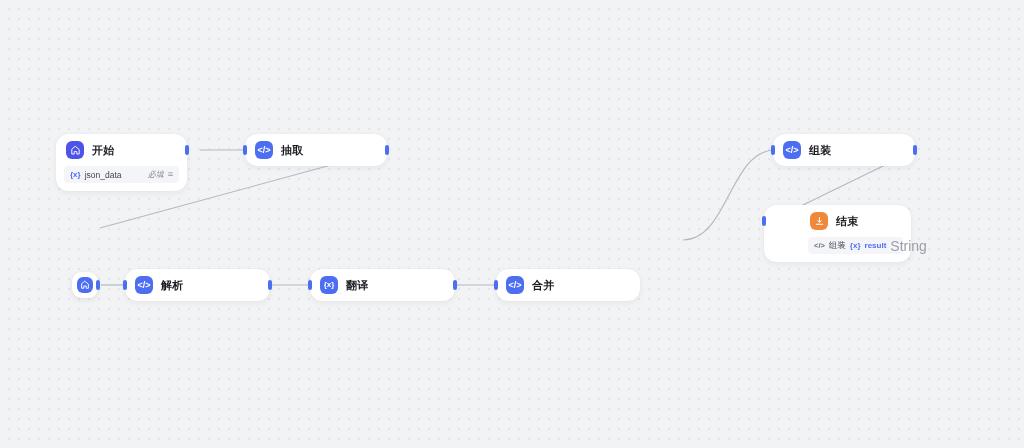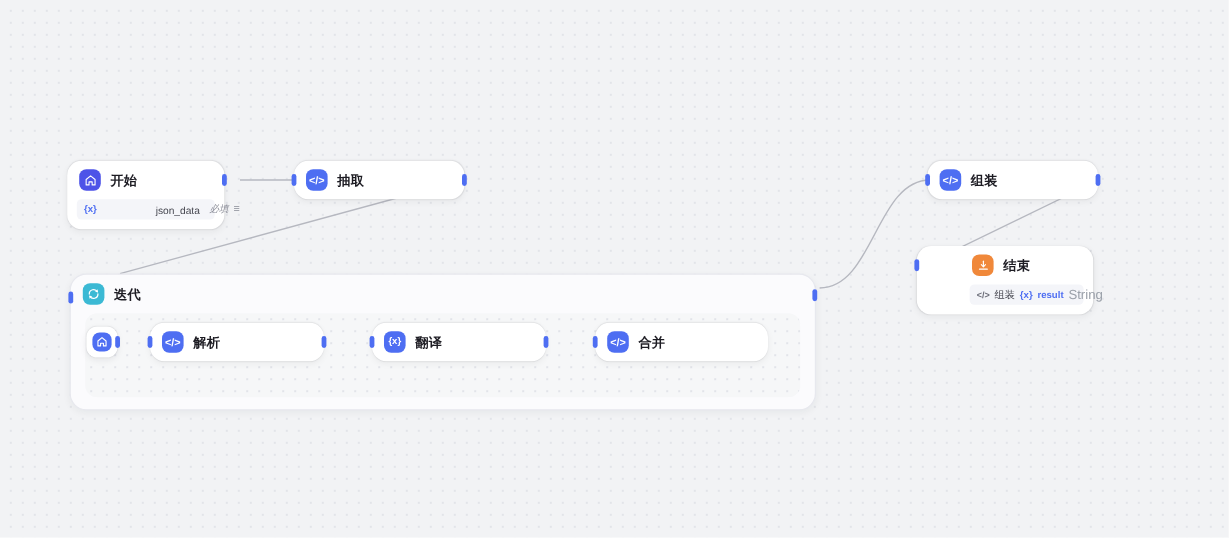--- a/index.html
+++ b/index.html
@@ -75,26 +75,26 @@
     border-radius: 4px;
     display: flex;
     align-items: center;
     padding: 0 6px;
     gap: 4px;
     font-size: 8.5px;
     color: #4a4a55;
     white-space: nowrap;
   }
   .param-row .vtag { color: #4e6ef2; font-weight: bold; font-size: 8px; }
-  .param-row .pname { color: #45464f; margin-left: 45px; }
+  .param-row .pname { color: #45464f; }
   .param-row .spacer { flex: 1 1 auto; }
   .param-row .req { color: #8b8d98; font-size: 8px; font-style: italic; }
   .param-row .listicon { color: #8b8d98; font-size: 9px; line-height: 1; }
   .param-row .pvalue { color: #8b8d98; font-size: 8.5px; }
-  .param-row .ptype { color: #9aa0a9; font-size: 11px; }
+  .param-row .ptype { color: #9aa0a9; font-size: 14px; }
   .param-row .srcicon { color: #6b6d78; font-size: 7.5px; font-weight: bold; }
   .param-row .srcname { color: #45464f; font-size: 8.5px; }
 
   
   .port {
     position: absolute;
     width: 4px; height: 10px;
     background: #4e6ef2;
     border-radius: 2px;
     top: 50%;
@@ -181,36 +181,20 @@
     <div class="node-head">
       <span class="nicon blue2">
         <span class="codeglyph">&lt;/&gt;</span>
       </span>
       <span class="node-title">抽取</span>
     </div>
     <span class="port left"></span>
     <span class="port right"></span>
   </div>
 
-  <div id="node-iteration">
-    <div class="node-head">
-      <span class="nicon cyan">
-        <svg width="12" height="12" viewBox="0 0 16 16" fill="none">
-          <path d="M3.2 8 A4.8 4.8 0 0 1 12.2 5.6" stroke="#ffffff" stroke-width="1.4" fill="none" stroke-linecap="round"></path>
-          <path d="M12.8 8 A4.8 4.8 0 0 1 3.8 10.4" stroke="#ffffff" stroke-width="1.4" fill="none" stroke-linecap="round"></path>
-          <path d="M12.6 2.8 L12.6 5.9 L9.6 5.9 Z" fill="#ffffff"></path>
-          <path d="M3.4 13.2 L3.4 10.1 L6.4 10.1 Z" fill="#ffffff"></path>
-        </svg>
-      </span>
-      <span class="node-title">迭代</span>
-    </div>
-    <div id="iteration-body"></div>
-    <span class="port left" style="top:14px; margin-top:0;"></span>
-    <span class="port right" style="top:0; margin-top:0; top:12px;"></span>
-  </div>
 
   <div id="inner-start">
     <span class="nicon blue2">
       <svg width="10" height="10" viewBox="0 0 16 16" fill="none">
         <path d="M8 2.2 L13.4 6.6 V13.2 H9.9 V9.6 H6.1 V13.2 H2.6 V6.6 Z" fill="none" stroke="#ffffff" stroke-width="1.5" stroke-linejoin="round" stroke-linecap="round"></path>
       </svg>
     </span>
     <span class="port right"></span>
   </div>
 

